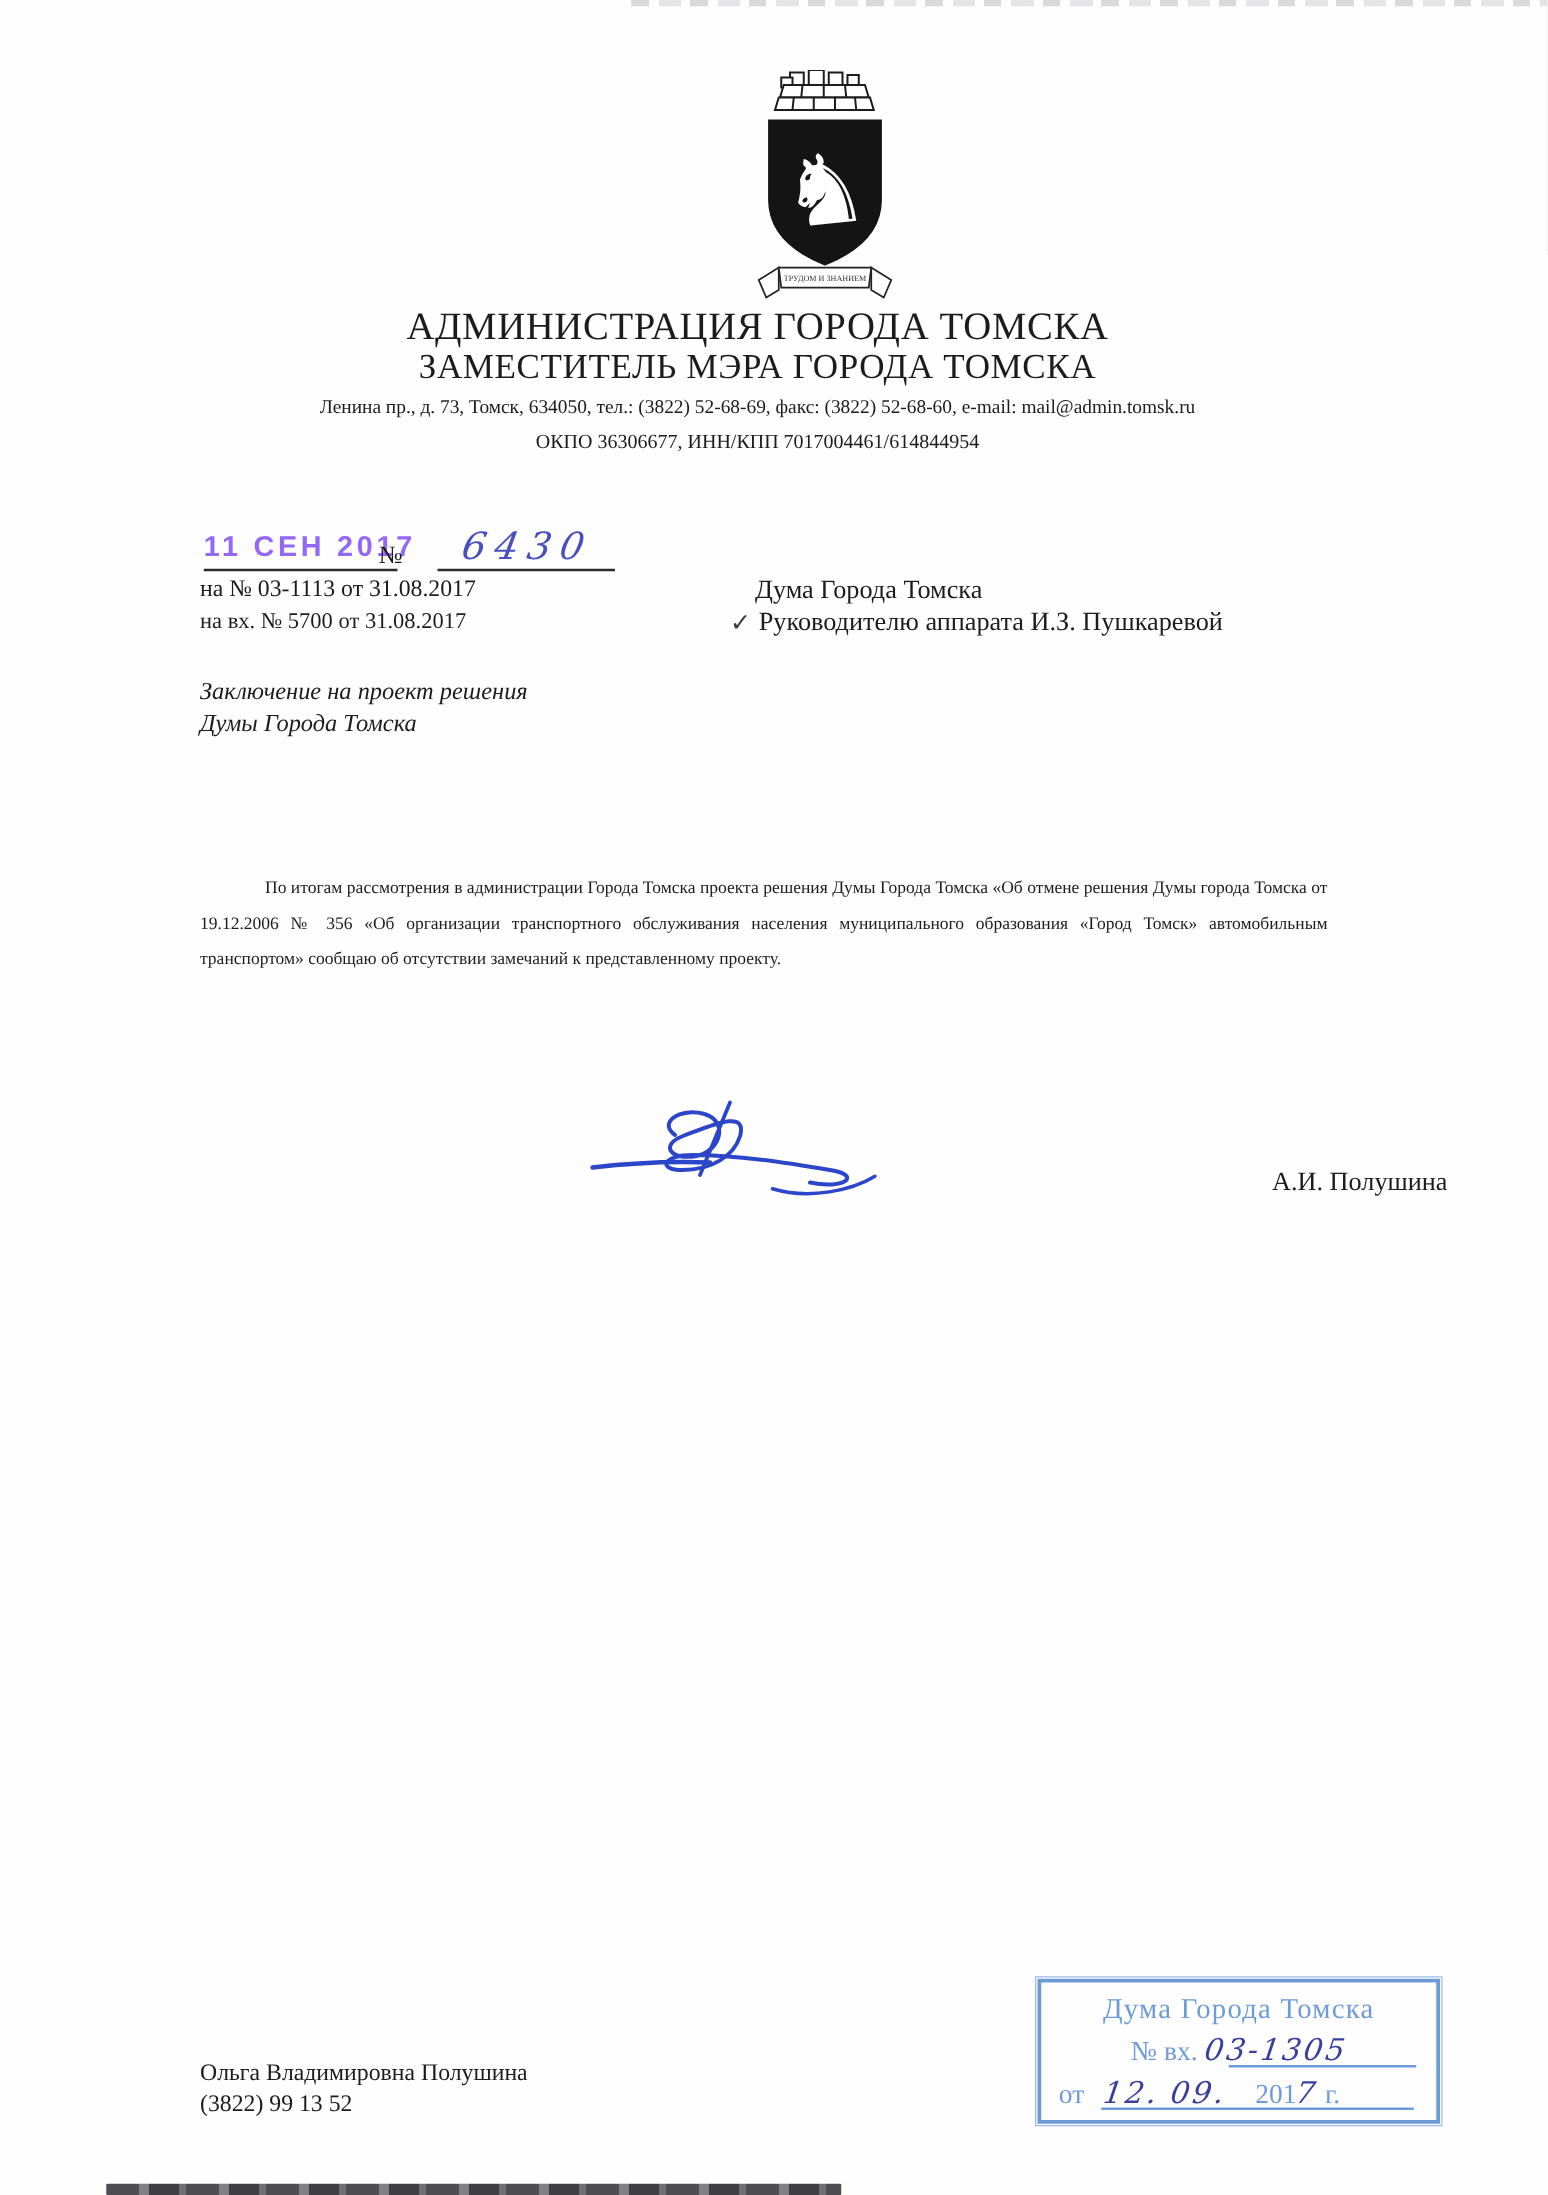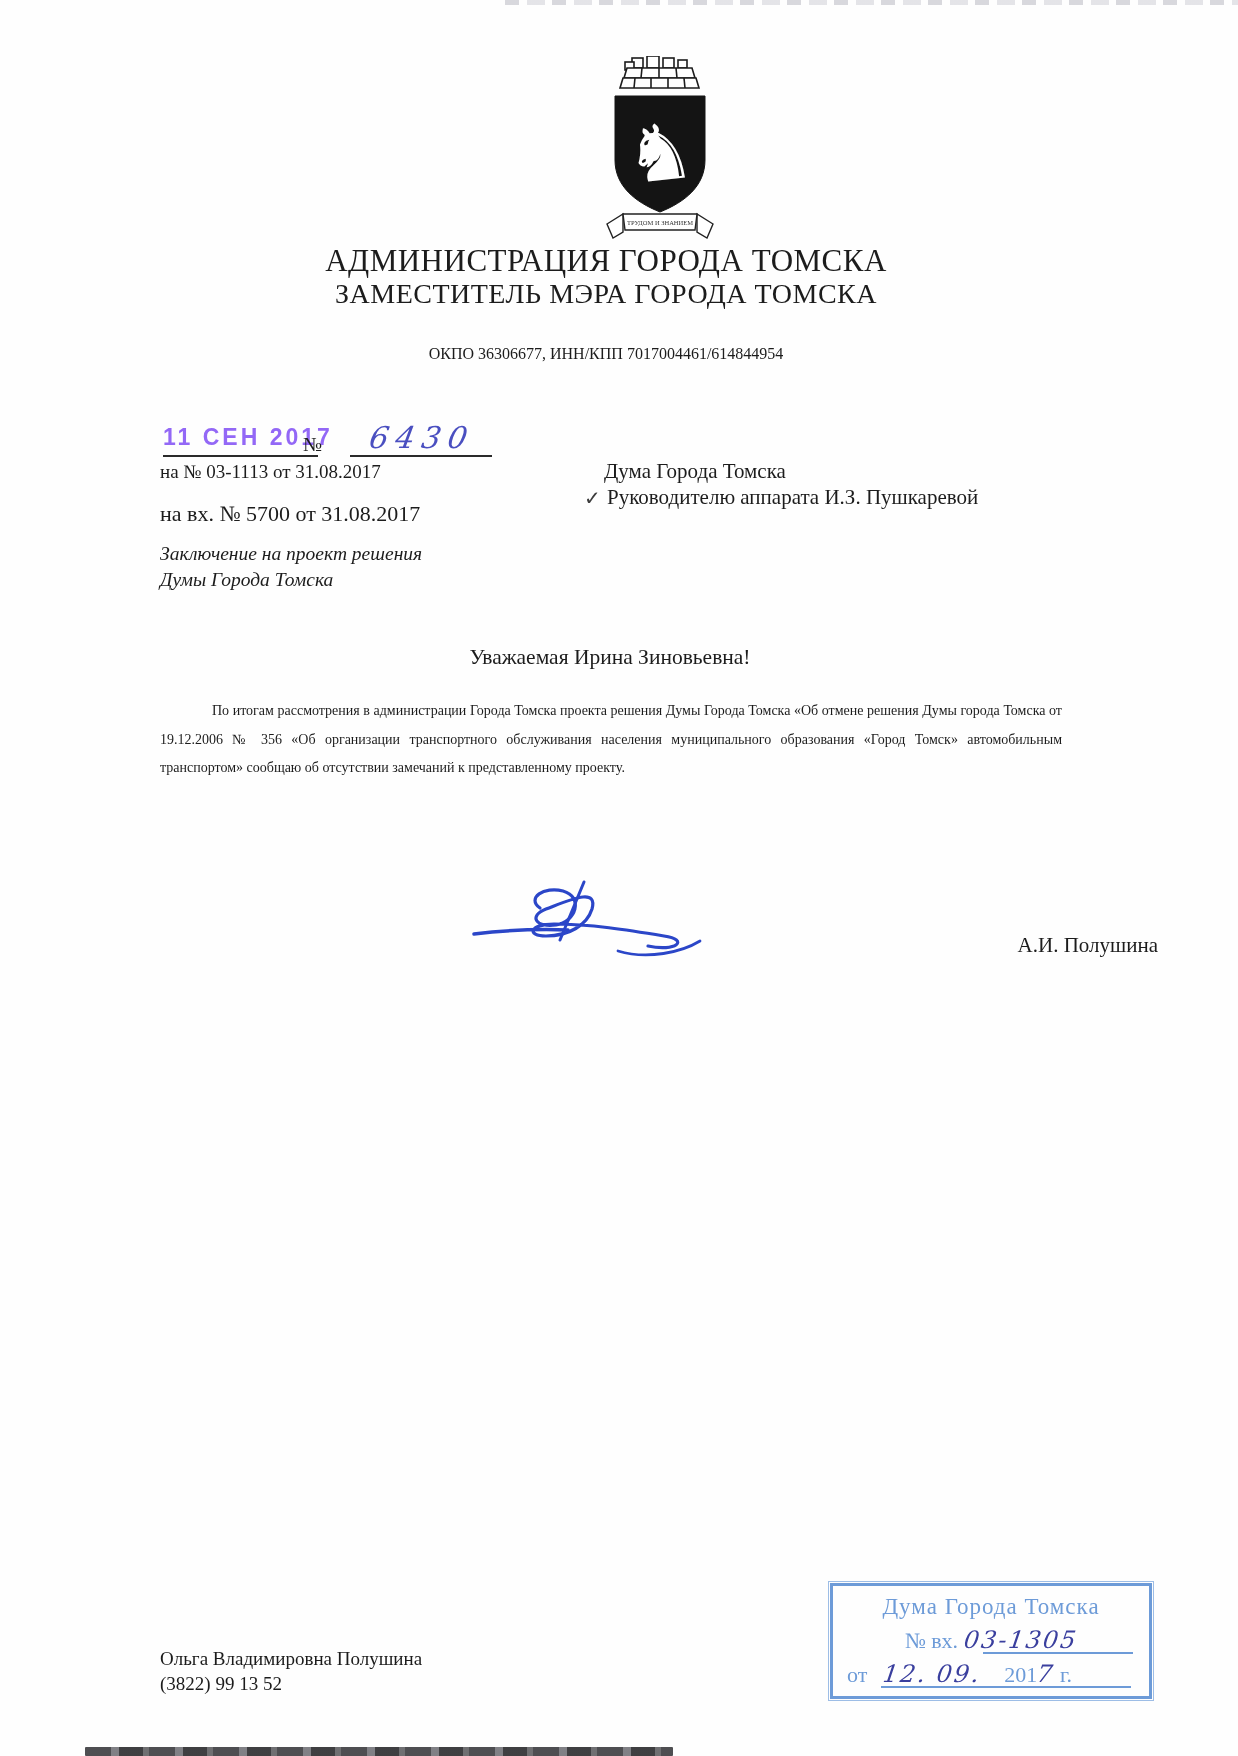--- a/index.html
+++ b/index.html
@@ -53,21 +53,21 @@
   .outnum{
     left:352px;top:420px;width:140px;text-align:center;
     font-family:"DejaVu Serif", serif;font-style:italic;
     font-size:30px;letter-spacing:7px;color:#4a4fc0;
     transform:skewX(-10deg);
   }
   .uline{height:2px;background:#2a2a2a;}
   .ul-a{left:163px;top:455px;width:155px;}
   .ul-b{left:350px;top:455px;width:142px;}
   .ref1{left:160px;top:461px;font-size:19px;}
-  .ref2{left:160px;top:486px;font-size:22px;margin-top:15px;}
+  .ref2{left:160px;top:486px;font-size:18px;}
 
   
   .rcp1{left:604px;top:459px;font-size:21px;}
   .rcp-check{left:584px;top:486px;font-size:20px;color:#3c3c3c;font-family:"DejaVu Sans",sans-serif;}
   .rcp2{left:607px;top:485px;font-size:21px;}
 
   
   .subj{left:160px;top:541px;font-size:19.5px;font-style:italic;line-height:26px;}
 
   
@@ -142,40 +142,40 @@
         <polygon points="128,168 112,158 112,176 122,182"></polygon>
         <polygon points="38,158 112,158 110,174 40,174"></polygon>
       </g>
       <text x="75" y="169" text-anchor="middle" font-size="6.5" fill="#333" font-family="Liberation Serif, serif" id="motto-svg-text">ТРУДОМ И ЗНАНИЕМ</text>
     </svg>
     <div class="horse">♞</div>
   </div>
 
   <div class="abs hdr org1">АДМИНИСТРАЦИЯ ГОРОДА ТОМСКА</div>
   <div class="abs hdr org2">ЗАМЕСТИТЕЛЬ МЭРА ГОРОДА ТОМСКА</div>
+  <div class="abs hdr addr">Ленина пр., д. 73, Томск, 634050, тел.: (3822) 52-68-69, факс: (3822) 52-68-60, e-mail: mail@admin.tomsk.ru</div>
   <div class="abs hdr codes">ОКПО 36306677, ИНН/КПП 7017004461/614844954</div>
 
   <div class="abs datestamp">11 СЕН 2017</div>
   <div class="abs numsign">№</div>
   <div class="abs outnum">6430</div>
   <div class="abs uline ul-a"></div>
   <div class="abs uline ul-b"></div>
   <div class="abs ref1">на № 03-1113 от 31.08.2017</div>
   <div class="abs ref2">на вх. № 5700 от 31.08.2017</div>
 
   <div class="abs rcp1">Дума Города Томска</div>
   <div class="abs rcp-check">✓</div>
   <div class="abs subj">
     <div>Заключение на проект решения</div>
     <div>Думы Города Томска</div>
   </div>
 
   <div class="abs rcp2">Руководителю аппарата И.З. Пушкаревой</div>
 
-  <div class="abs salut">Уважаемая Ирина Зиновьевна!</div>
   <div class="abs para">По итогам рассмотрения в администрации Города Томска проекта решения Думы Города Томска «Об отмене решения Думы города Томска от 19.12.2006 № 356 «Об организации транспортного обслуживания населения муниципального образования «Город Томск» автомобильным транспортом» сообщаю об отсутствии замечаний к представленному проекту.</div>
 
   <div class="abs sig">
     <svg width="280" height="100" viewBox="0 0 280 100" fill="none" stroke="#2b46c8" stroke-linecap="round">
       <path d="M6 56 C 40 52 75 51 100 52" stroke-width="3.5"></path>
       <path d="M72 30 C 58 20 76 8 95 13 C 116 19 108 44 88 47 C 68 50 60 38 78 31 C 102 22 130 9 124 31 C 119 47 101 58 78 58 C 58 58 62 46 86 46 C 122 46 160 52 196 58 C 222 62 208 74 180 68" stroke-width="3.2"></path>
       <path d="M116 4 L 92 62" stroke-width="3"></path>
       <path d="M150 73 C 180 82 214 74 232 63" stroke-width="2.8"></path>
     </svg>
   </div>

